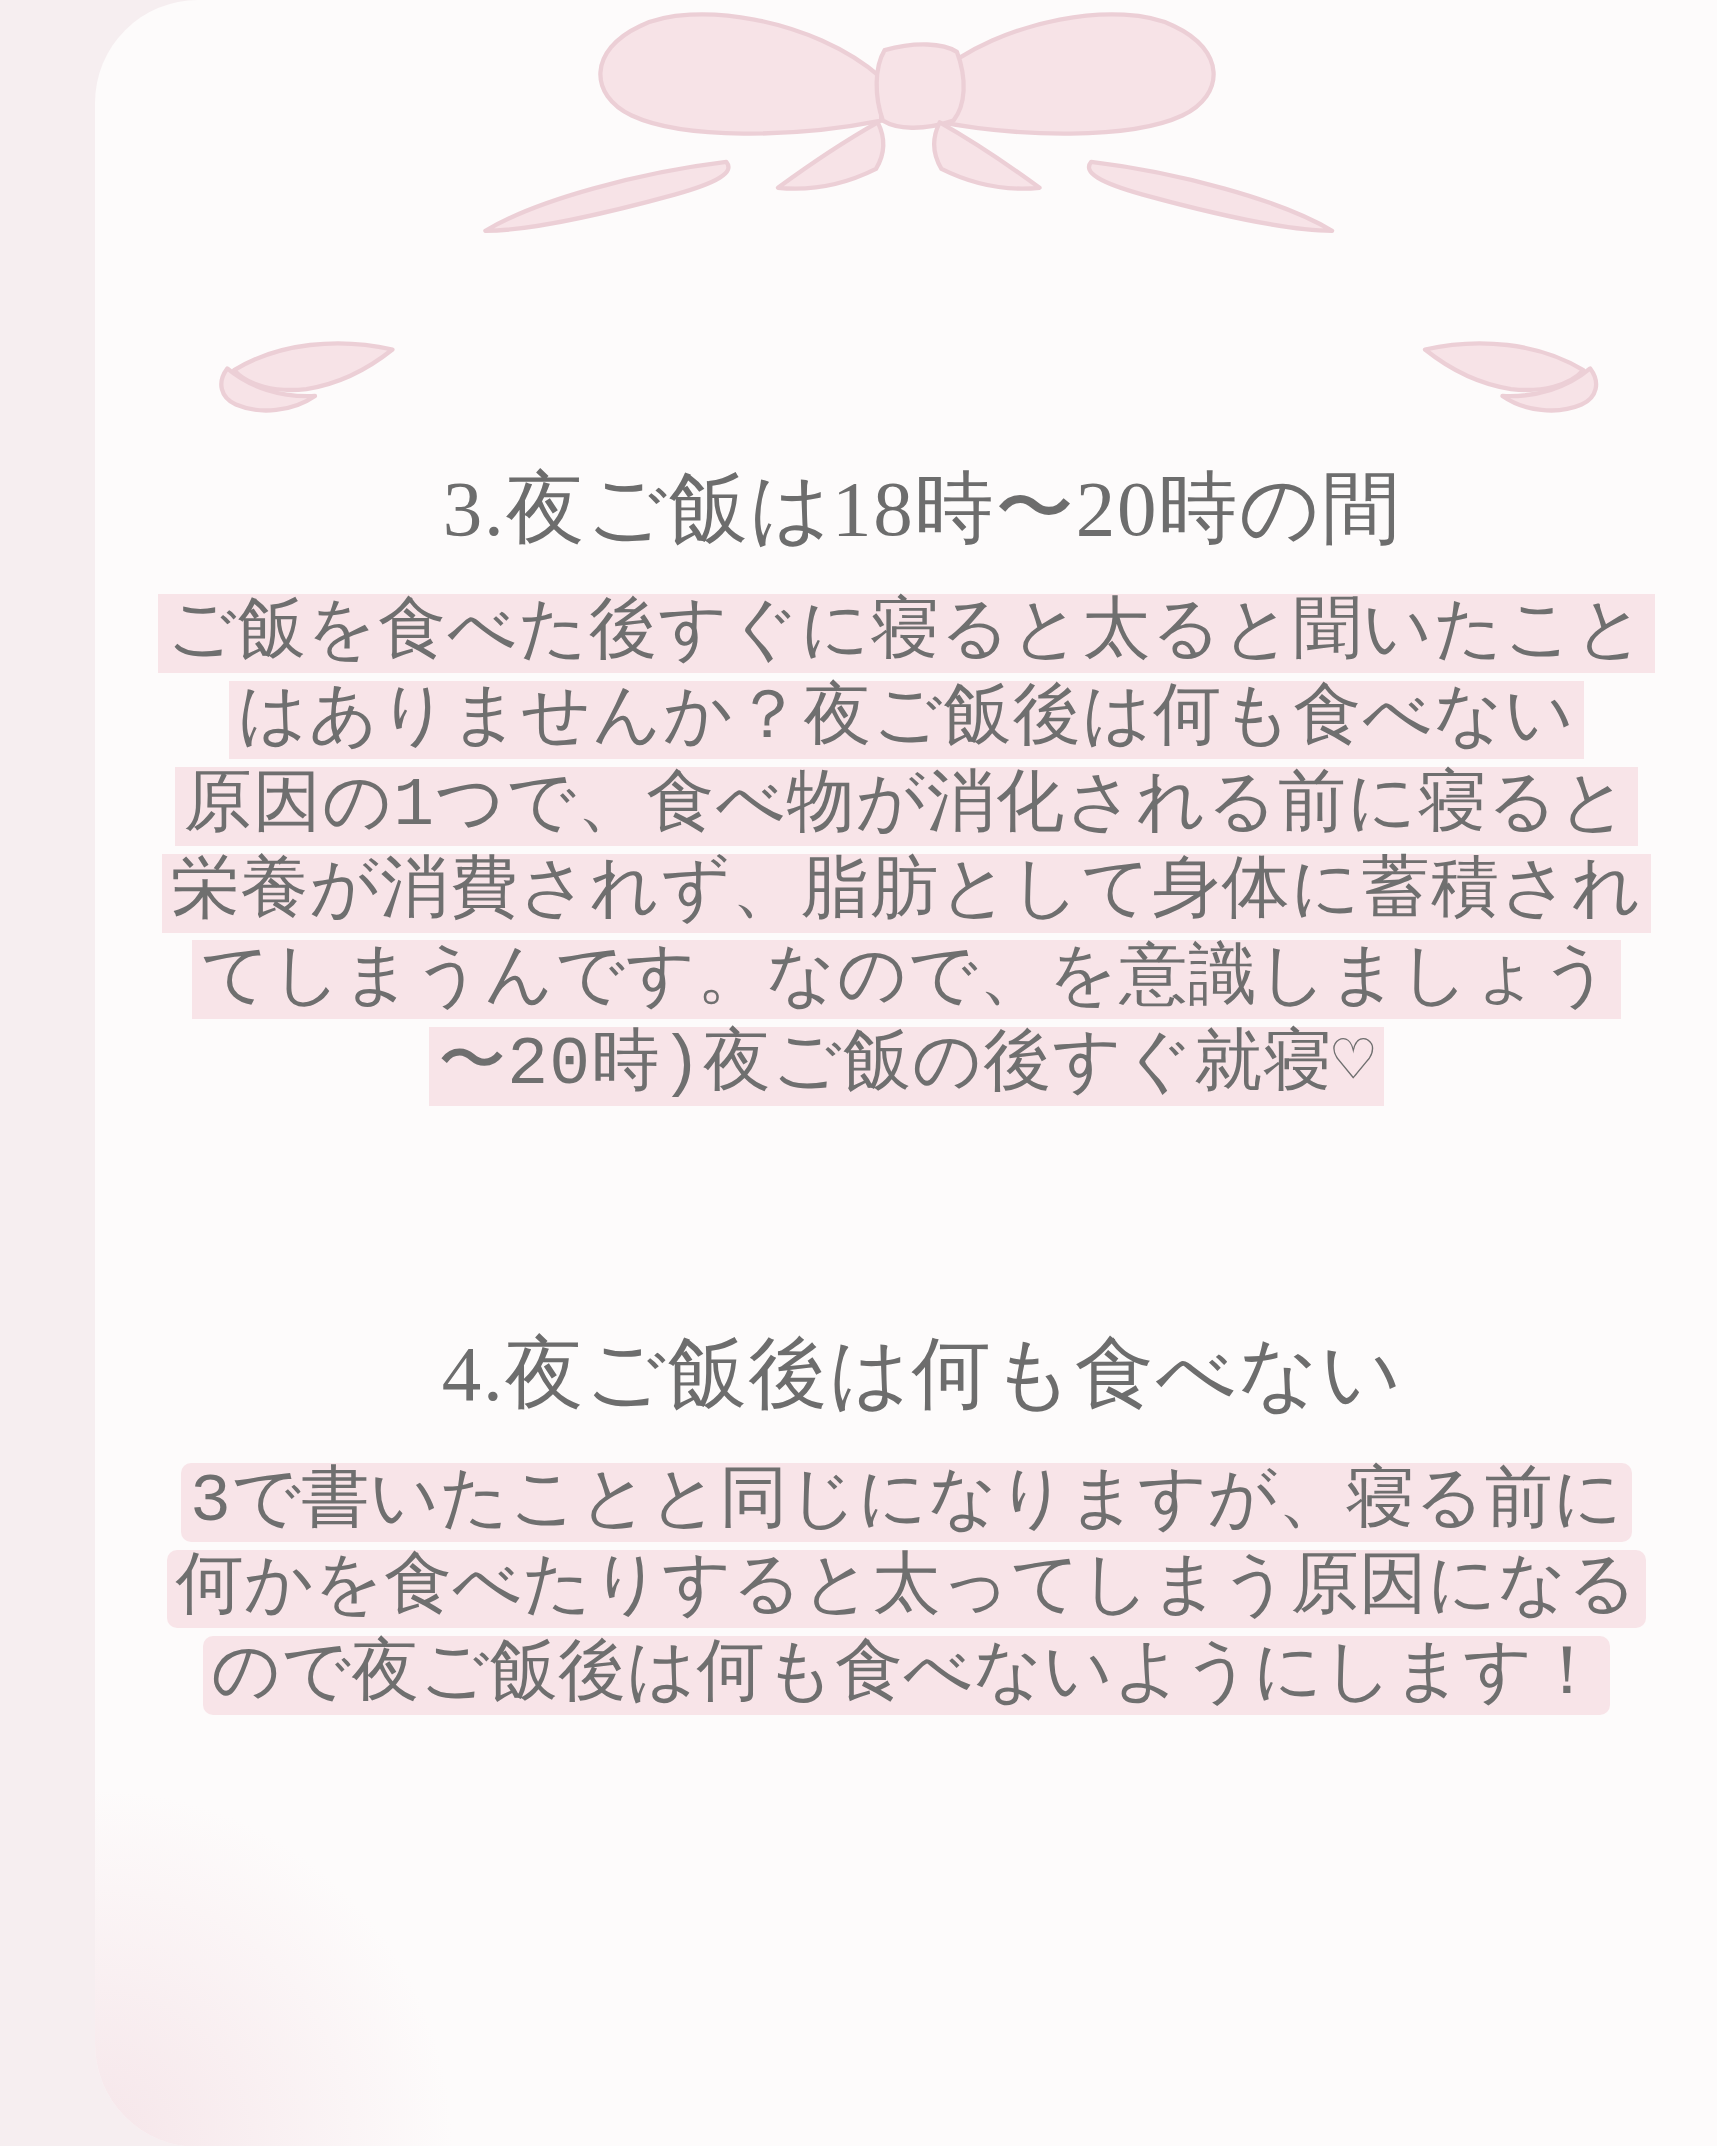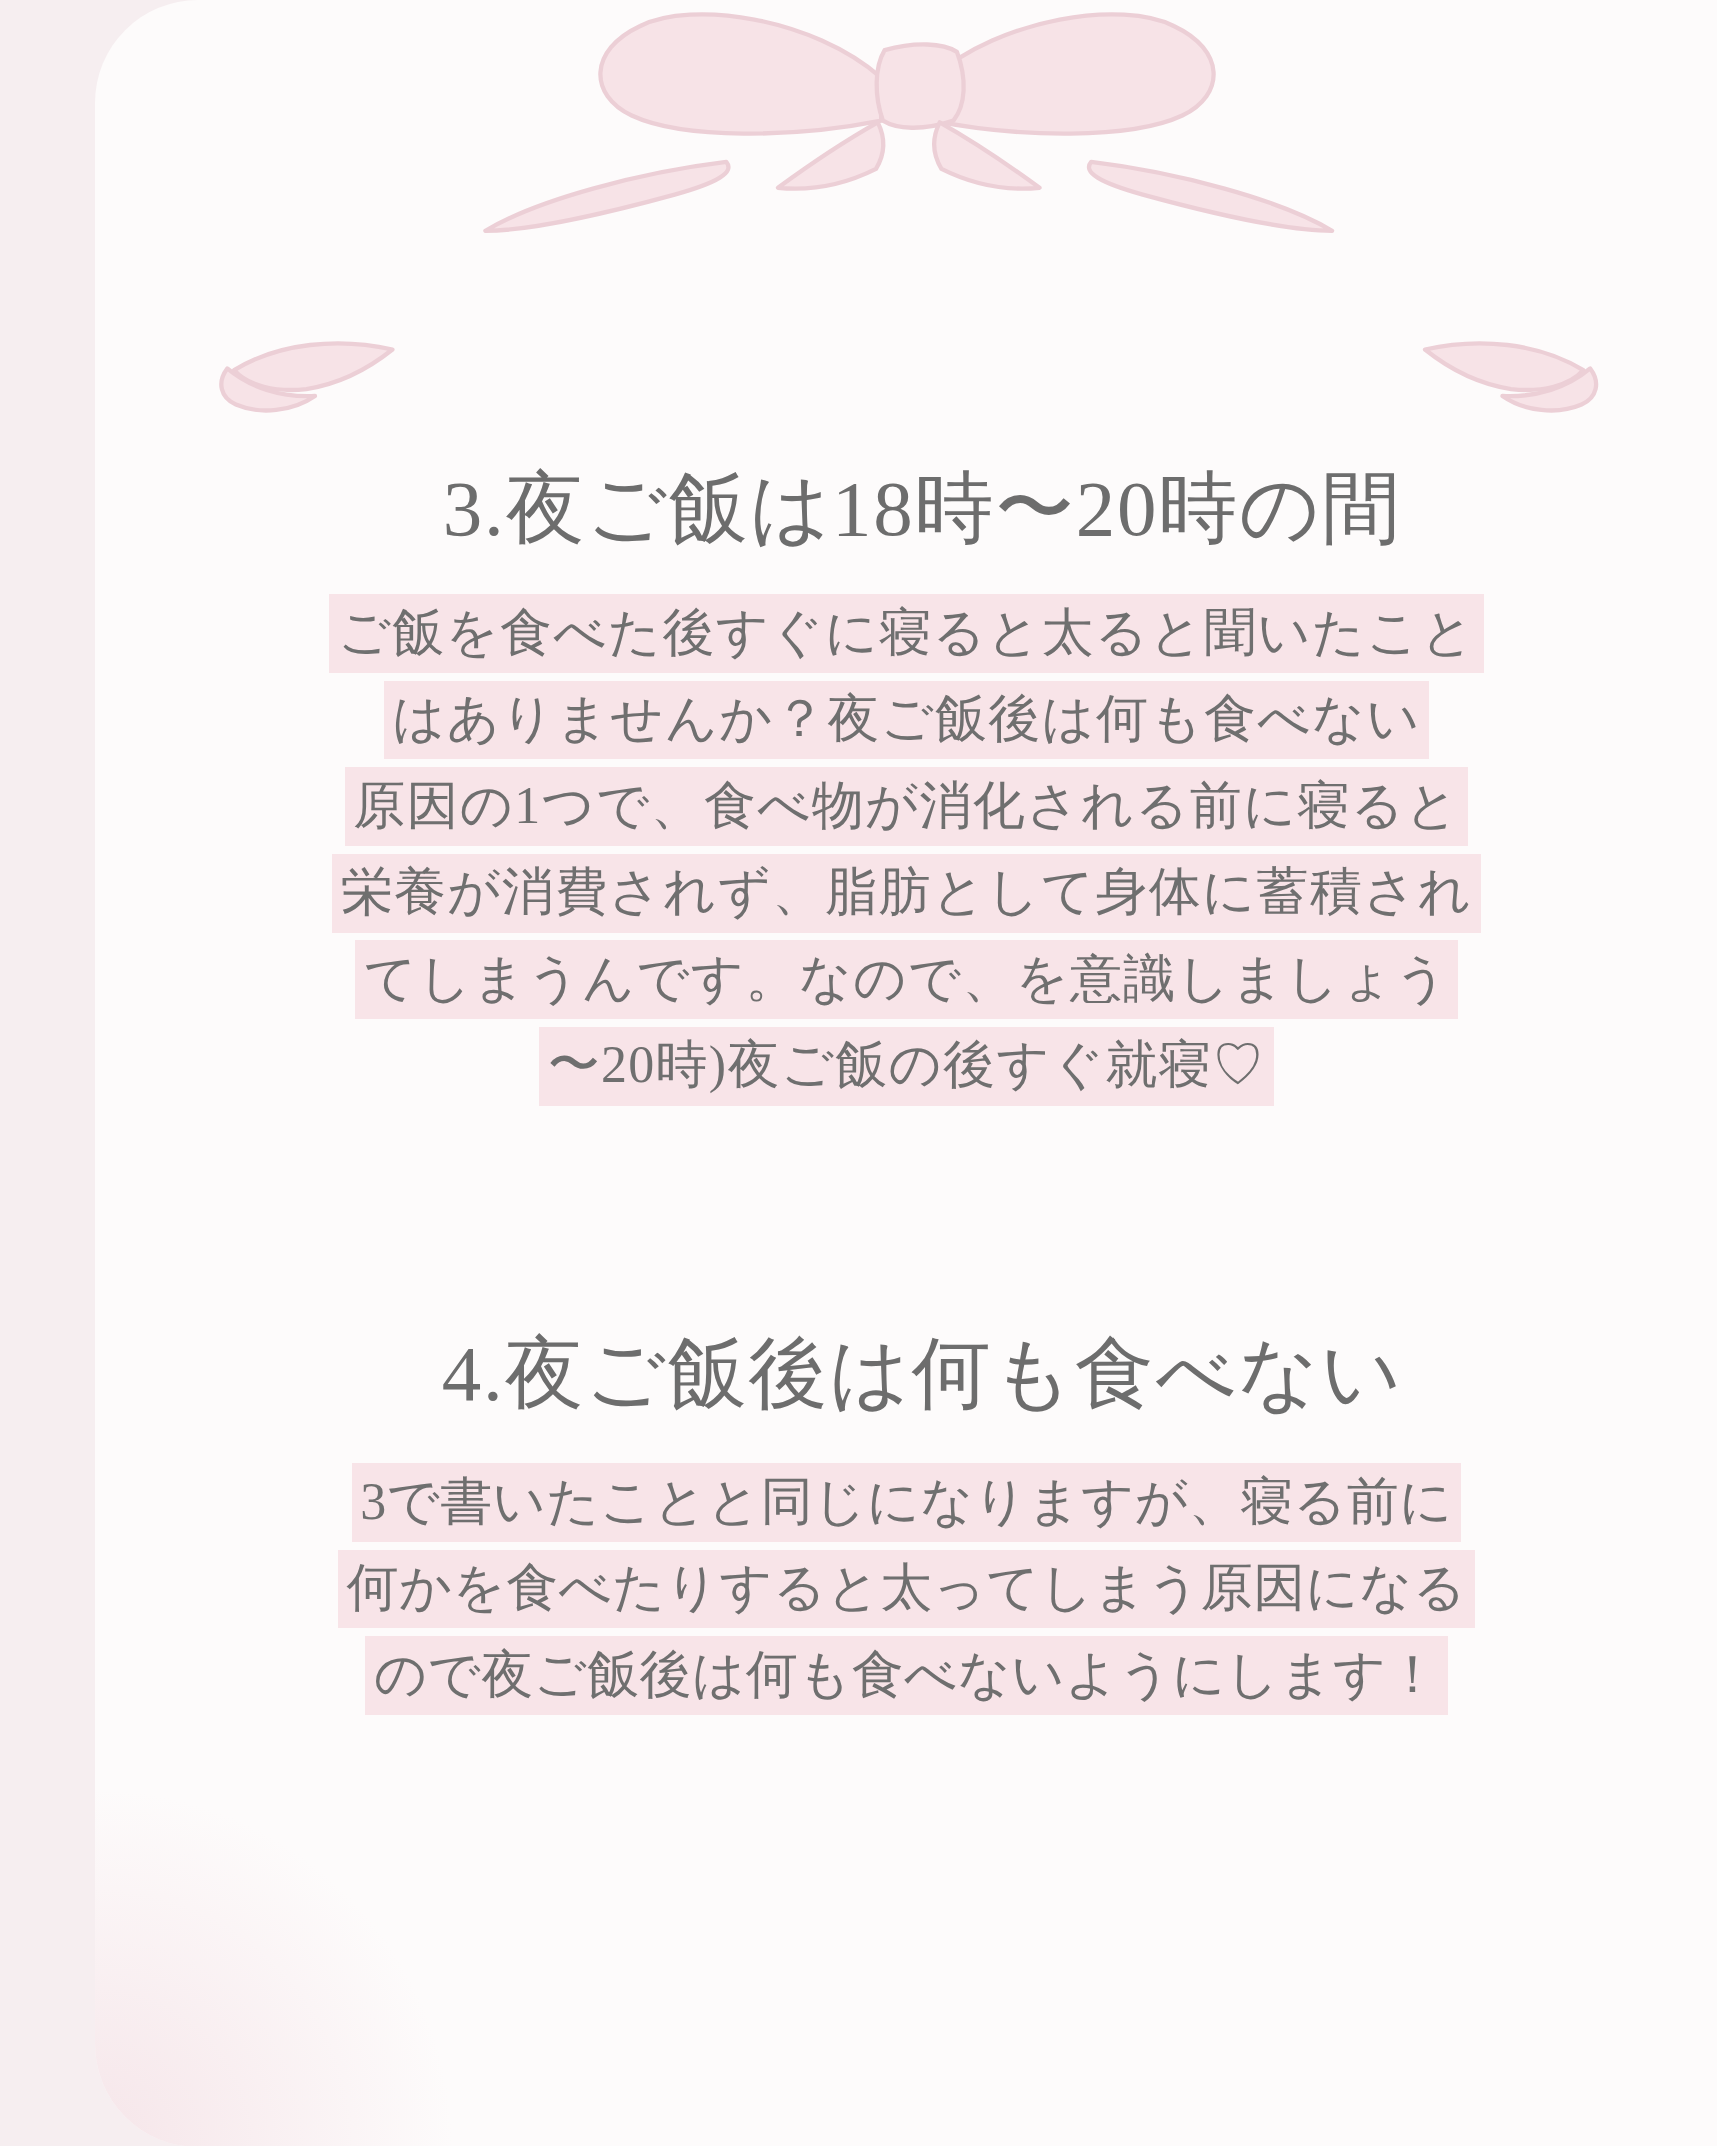--- a/index.html
+++ b/index.html
@@ -84,29 +84,30 @@
     display: block;
     width: 100%;
     text-align: center;
     margin: 0 0 7.7px 0;
     line-height: 1.0;
   }
   .para .line > span {
     display: inline-block;
     background: #f8e4e8;
     color: #6f6f6f;
-    font-family: Liberation Serif, serif;
-    font-size: 52px;
+    font-family: Liberation Mono, monospace;
+    font-size: 68px;
     line-height: 72px;
     padding: 2.6px 8.6px 4.3px 8.6px;
     letter-spacing: 1.3px;
     white-space: nowrap;
   }
   .para.wide .line > span {
     letter-spacing: 0.4px;
+    border-radius: 10px;
   }
 </style>
 </head>
 <body>
 
 <div class="page">
   <div class="card">
 
     <div class="ribbon">
       <svg viewBox="0 0 1820 540" xmlns="http://www.w3.org/2000/svg" aria-hidden="true">

